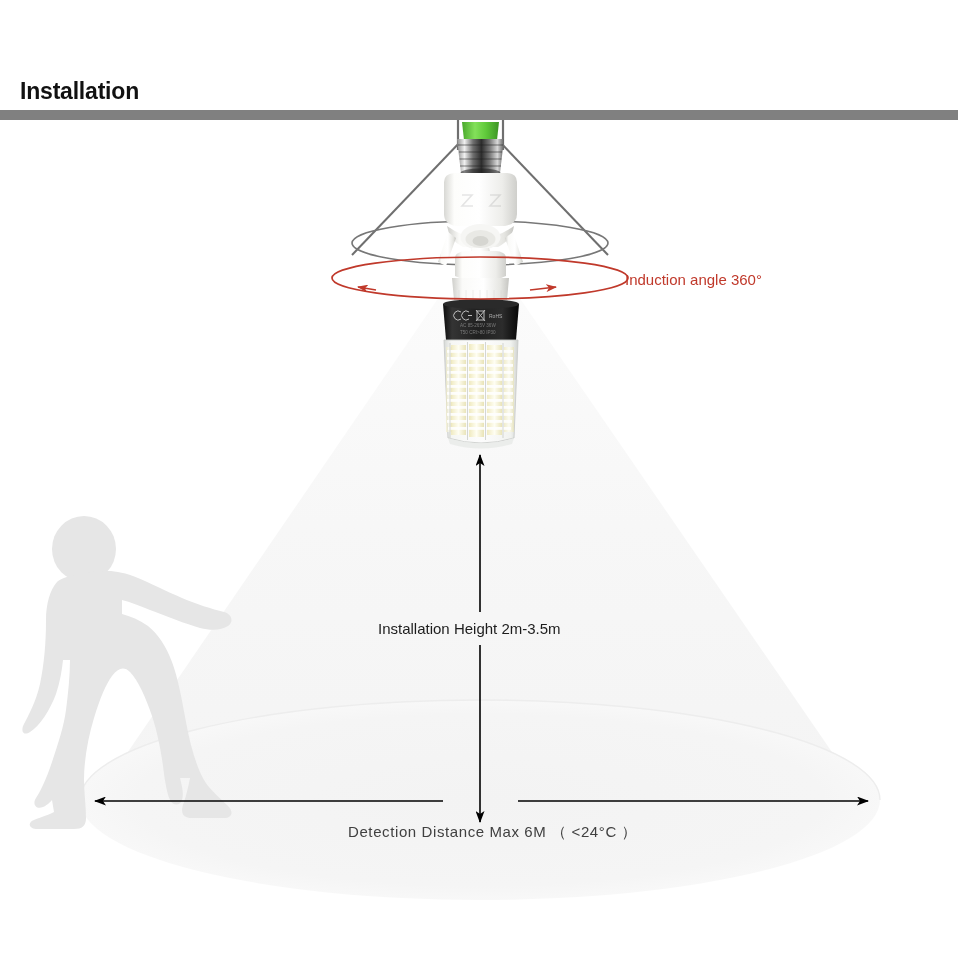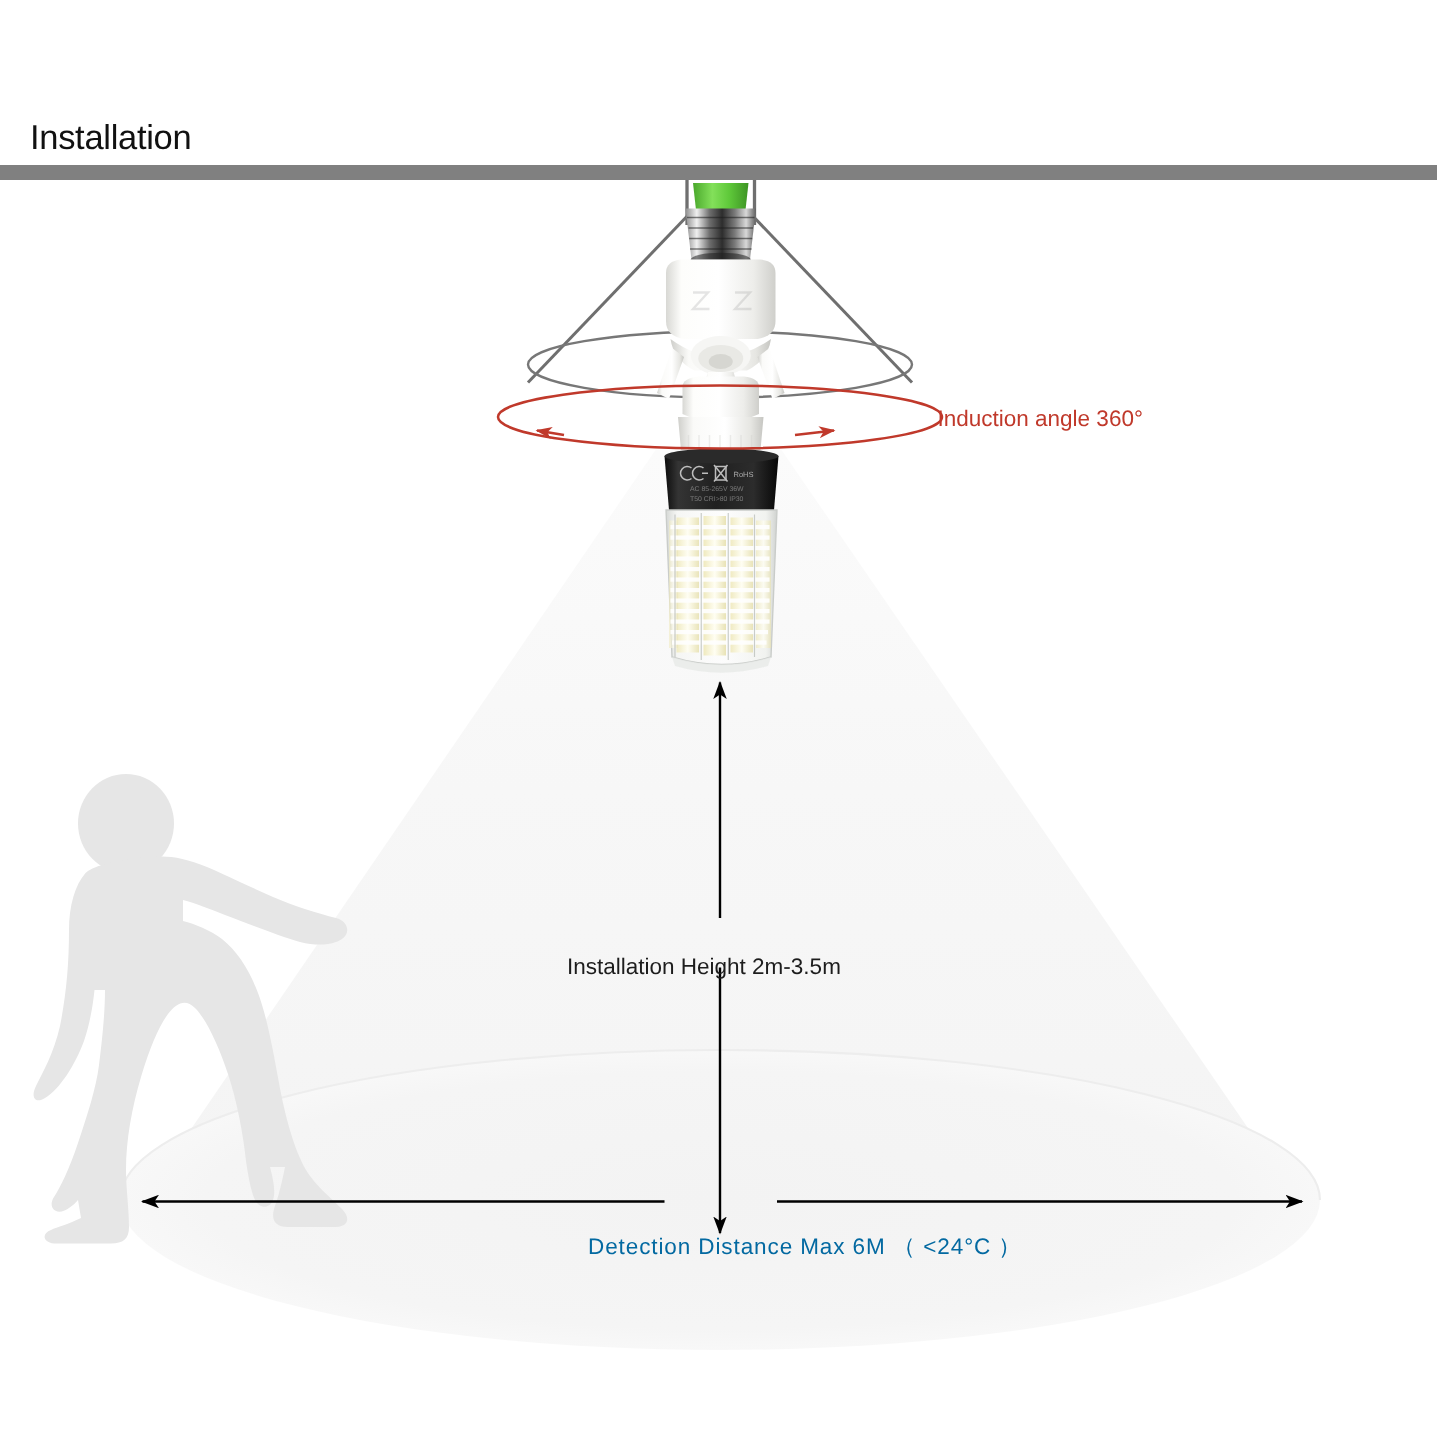--- a/index.html
+++ b/index.html
@@ -18,21 +18,21 @@
     background: #ffffff;
     overflow: hidden;
   }
 
   
   #header-title {
     position: absolute;
     left: 20px;
     top: 80px;
     font-size: 23px;
-    font-weight: normal;
+    font-weight: bold;
     color: #111111;
     letter-spacing: -0.2px;
     line-height: 1;
   }
   #header-rule {
     position: absolute;
     left: 0;
     top: 110px;
     width: 958px;
     height: 10px;
@@ -64,29 +64,27 @@
     left: 625px;
     top: 272px;
     font-size: 15px;
     color: #c0392b;
   }
   #height-label {
     left: 378px;
     top: 621px;
     font-size: 15px;
     color: #1d1d1d;
-    margin-top: 16px;
   }
   #distance-label {
     left: 348px;
     top: 824px;
     font-size: 15px;
-    color: #0369a1;
+    color: #404040;
     letter-spacing: 0.6px;
-    margin-left: 44px;
   }
 </style>
 </head>
 <body>
 
 <div id="page">
 
   <div id="header-title">Installation</div>
   <div id="header-rule"></div>
 

